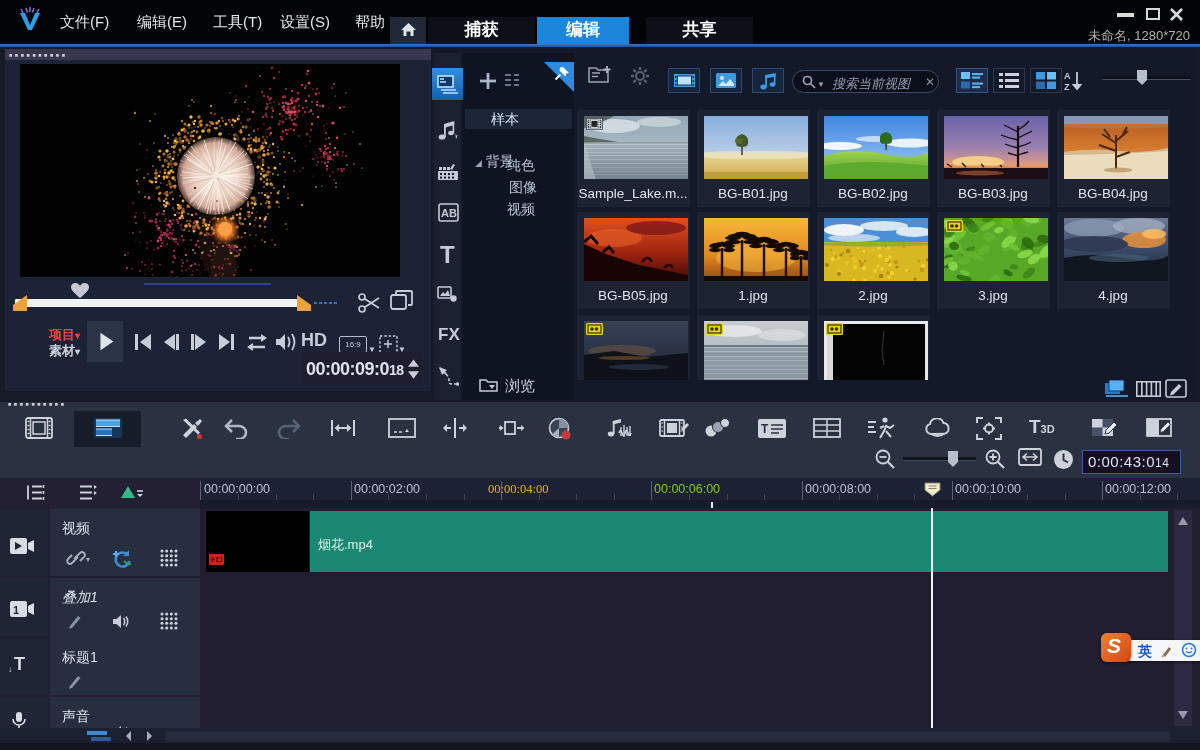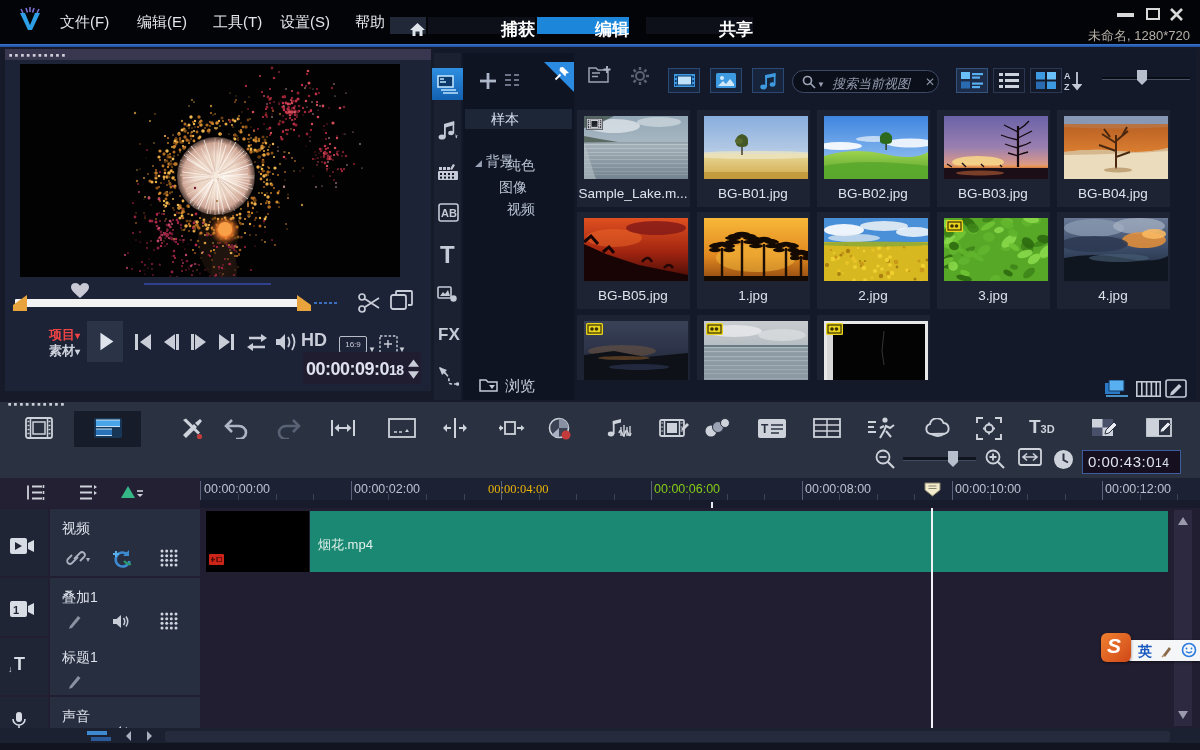--- a/index.html
+++ b/index.html
@@ -2,21 +2,21 @@
 <html><head>
 <meta charset="utf-8">
 <style>
   html,body{margin:0;padding:0;background:#05060a;}
   *{box-sizing:border-box;font-family:"Liberation Sans",sans-serif;}
   #app{position:relative;width:1200px;height:750px;overflow:hidden;background:#161a29;}
   .abs{position:absolute;}
   
   #topbar{left:0;top:0;width:1200px;height:44px;background:#030408;}
   .menuitem{position:absolute;top:13px;color:#e3e5ea;font-size:15px;}
-  .tab{position:absolute;top:17px;height:17px;text-align:right;color:#fff;font-weight:bold;font-size:17px;line-height:26px;background:#0d1019;}
+  .tab{position:absolute;top:17px;height:27px;text-align:center;color:#fff;font-weight:bold;font-size:17px;line-height:26px;background:#0d1019;}
   #blueline{left:0;top:44px;width:1200px;height:3px;background:linear-gradient(#3a77cf,#1e4e9c);}
   .winbtn{position:absolute;color:#d9d9d9;}
   
   #preview{left:5px;top:49px;width:426px;height:342px;background:#1d2337;}
   .griphdr{height:11px;background:#393650;}
   .dots{position:absolute;color:#cfd0da;font-size:5.5px;letter-spacing:0.5px;top:3px;left:4px;}
   #video{position:absolute;left:15px;top:15px;width:380px;height:213px;background:#000;}
   
   .ticon{position:absolute;color:#c9cdd8;}
   
@@ -1346,21 +1346,21 @@
       <svg class="abs" style="left:81px;top:9px" width="30" height="30" viewBox="0 0 30 30">
           <path d="M0 0 L30 0 L30 30 Z" fill="#2a8be0"></path>
           <path d="M19 5 l6 6 -3 .5 -.5 3 -6 -6 .5 -3 Z" fill="#fff"></path>
           <path d="M16.5 12.5 l-5 5" stroke="#fff" stroke-width="1.8"></path>
         </svg>
 
       <div class="abs" style="left:2px;top:56px;width:107px;height:20px;background:#1d2636;"></div>
       <div class="cat" style="left:28px;top:58px;color:#d5e2f0;">样本</div>
       <div class="cat" style="left:12px;top:80px;margin-top:20px;"><span style="font-size:9px;color:#9aa4b6;">◢</span> 背景</div>
       <div class="cat" style="left:44px;top:104px;">纯色</div>
-      <div class="cat" style="left:36px;top:126px;">图像</div>
+      <div class="cat" style="left:46px;top:126px;">图像</div>
       <div class="cat" style="left:44px;top:148px;">视频</div>
 
       <svg class="abs" style="left:16px;top:324px" width="20" height="16" viewBox="0 0 20 16">
           <g fill="none" stroke="#c5cad6" stroke-width="1.5">
             <path d="M1 3 h6 l2 2 h9 v9 h-17 Z"></path>
           </g>
           <path d="M10 8 h6 l-3 4 Z" fill="#c5cad6"></path>
         </svg>
       <div class="cat" style="left:42px;top:324px;font-size:15px;color:#ccd3de;">浏览</div>
     </div>
@@ -2130,21 +2130,21 @@
             <circle cx="16.0" cy="16.0" r="1.5" fill="#d0d4de"></circle>
           </svg></div>
       </div>
       <div class="trow-icon" style="top:70px;height:58px;">
         <svg class="abs" style="left:9px;top:22px" width="26" height="18" viewBox="0 0 26 18">
           <rect x="1" y="1" width="17" height="16" rx="2" fill="#d8dce4"></rect>
           <text x="4" y="13.5" font-size="11" font-weight="bold" fill="#1f2535" font-family="Liberation Sans">1</text>
           <path d="M19 6 L25 3 V15 L19 12 Z" fill="#d8dce4"></path>
         </svg>
       </div>
-      <div class="trow-hdr" style="top:70px;height:68px;">
+      <div class="trow-hdr" style="top:70px;height:68px;font-style:italic;">
         <div class="tlabel">叠加1</div>
         <div class="abs" style="left:17px;top:35px;"><svg width="16" height="16" viewBox="0 0 16 16">
             <path d="M3 13 L11 3 l2.5 2 L5 15 l-3 .8 Z" fill="#8a92a2"></path>
           </svg></div>
         <div class="abs" style="left:62px;top:36px;"><svg width="17" height="15" viewBox="0 0 17 15">
             <path d="M1 5 h3.5 L9 1 v13 L4.5 10 H1 Z" fill="#c8cdd8"></path>
             <path d="M11.5 4 q2.5 3.5 0 7 M14 2.5 q3.5 5 0 10" stroke="#c8cdd8" stroke-width="1.5" fill="none"></path>
           </svg></div>
         <div class="abs" style="left:110px;top:34px;"><svg width="18" height="18" viewBox="0 0 18 18">
             <circle cx="2.0" cy="2.0" r="1.5" fill="#d0d4de"></circle>

